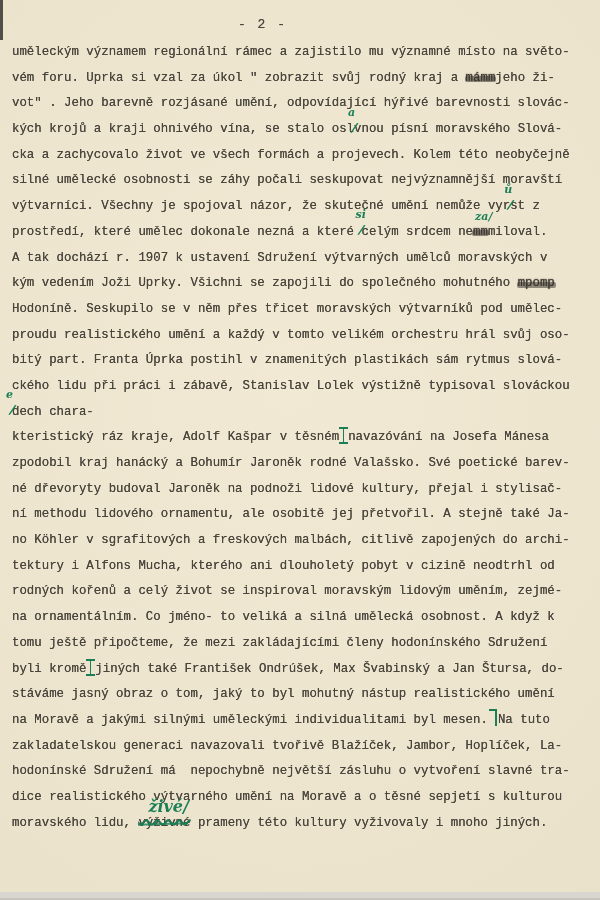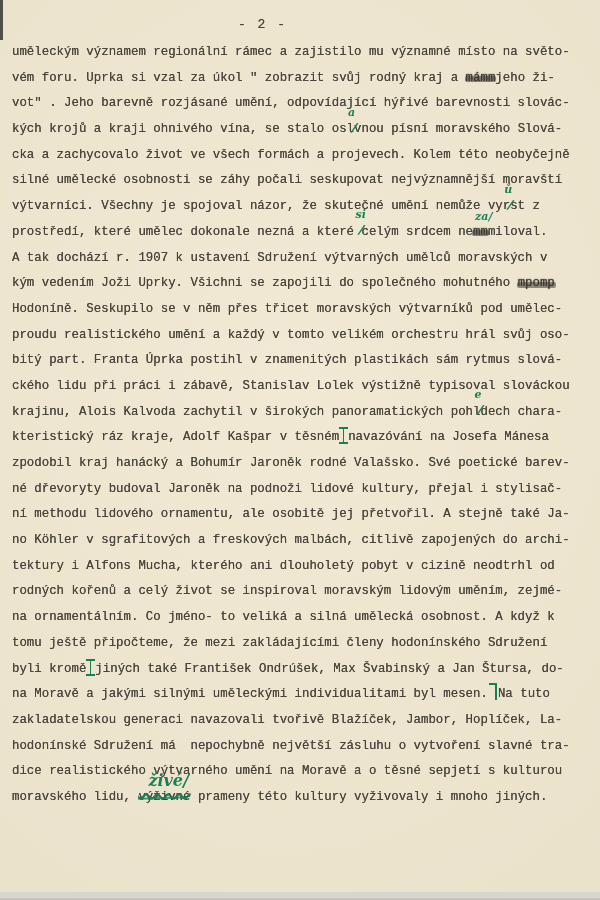--- a/index.html
+++ b/index.html
@@ -88,31 +88,32 @@
       <div class="line"><span class="s-t">cka a zachycovalo život ve všech formách a projevech. Kolem této neobyčejně</span></div>
       <div class="line"><span class="s-t">silné umělecké osobnosti se záhy počali seskupovat nejvýznamnější moravští</span></div>
       <div class="line"><span class="s-t">výtvarníci. Všechny je spojoval názor, že skutečné umění nemůže vyr</span><span class="s-gins"><span class="above">ů</span></span><span class="s-t">st z</span></div>
       <div class="line"><span class="s-t">prostředí, které umělec dokonale nezná a které </span><span class="s-gins"><span class="above">si</span></span><span class="s-t">celým srdcem ne</span><span class="s-xout">mm<span class="above">za/</span></span><span class="s-t">miloval.</span></div>
       <div class="line"><span class="s-t">A tak dochází r. 1907 k ustavení Sdružení výtvarných umělců moravských v</span></div>
       <div class="line"><span class="s-t">kým vedením Joži Uprky. Všichni se zapojili do společného mohutného </span><span class="s-xout">mpomp</span></div>
       <div class="line"><span class="s-t">Hodoníně. Seskupilo se v něm přes třicet moravských výtvarníků pod umělec-</span></div>
       <div class="line"><span class="s-t">proudu realistického umění a každý v tomto velikém orchestru hrál svůj oso-</span></div>
       <div class="line"><span class="s-t">bitý part. Franta Úprka postihl v znamenitých plastikách sám rytmus slová-</span></div>
       <div class="line"><span class="s-t">ckého lidu při práci i zábavě, Stanislav Lolek výstižně typisoval slováckou</span></div>
-      <div class="line"><span class="s-t">krajinu, Alois Kalvoda zachytil v širokých panoramatických pohl</span><span class="s-gins"><span class="above">e</span></span><span class="s-t">dech chara-</span></div>
+      <div class="line"><span class="s-gins"><span class="above">e</span></span><span class="s-t">dech chara-</span></div>
       <div class="line"><span class="s-t">kteristický ráz kraje, Adolf Kašpar v těsném</span><span class="mark-ibeam"></span><span class="s-t">navazóvání na Josefa Mánesa</span></div>
       <div class="line"><span class="s-t">zpodobil kraj hanácký a Bohumír Jaroněk rodné Valašsko. Své poetické barev-</span></div>
       <div class="line"><span class="s-t">né dřevoryty budoval Jaroněk na podnoži lidové kultury, přejal i stylisač-</span></div>
       <div class="line"><span class="s-t">ní methodu lidového ornamentu, ale osobitě jej přetvořil. A stejně také Ja-</span></div>
       <div class="line"><span class="s-t">no Köhler v sgrafitových a freskových malbách, citlivě zapojených do archi-</span></div>
       <div class="line"><span class="s-t">tektury i Alfons Mucha, kterého ani dlouholetý pobyt v cizině neodtrhl od</span></div>
       <div class="line"><span class="s-t">rodných kořenů a celý život se inspiroval moravským lidovým uměním, zejmé-</span></div>
       <div class="line"><span class="s-t">na ornamentálním. Co jméno- to veliká a silná umělecká osobnost. A když k</span></div>
       <div class="line"><span class="s-t">tomu ještě připočteme, že mezi zakládajícími členy hodonínského Sdružení</span></div>
       <div class="line"><span class="s-t">byli kromě</span><span class="mark-ibeam"></span><span class="s-t">jiných také František Ondrúšek, Max Švabinský a Jan Štursa, do-</span></div>
+      <div class="line"><span class="s-t">stáváme jasný obraz o tom, jaký to byl mohutný nástup realistického umění</span></div>
       <div class="line"><span class="s-t">na Moravě a jakými silnými uměleckými individualitami byl mesen.</span><span class="mark-bracket"></span><span class="s-t">Na tuto</span></div>
       <div class="line"><span class="s-t">zakladatelskou generaci navazovali tvořivě Blažíček, Jambor, Hoplíček, La-</span></div>
       <div class="line"><span class="s-t">hodonínské Sdružení má  nepochybně největší zásluhu o vytvoření slavné tra-</span></div>
       <div class="line"><span class="s-t">dice realistického výtvarného umění na Moravě a o těsné sepjetí s kulturou</span></div>
       <div class="line"><span class="s-t">moravského lidu, </span><span class="s-gx">výživné<span class="above">živé/</span></span><span class="s-t"> prameny této kultury vyživovaly i mnoho jiných.</span></div>
     </div>
   <div class="scan-edge-bottom"></div>
 </div>
 
 </body></html>

